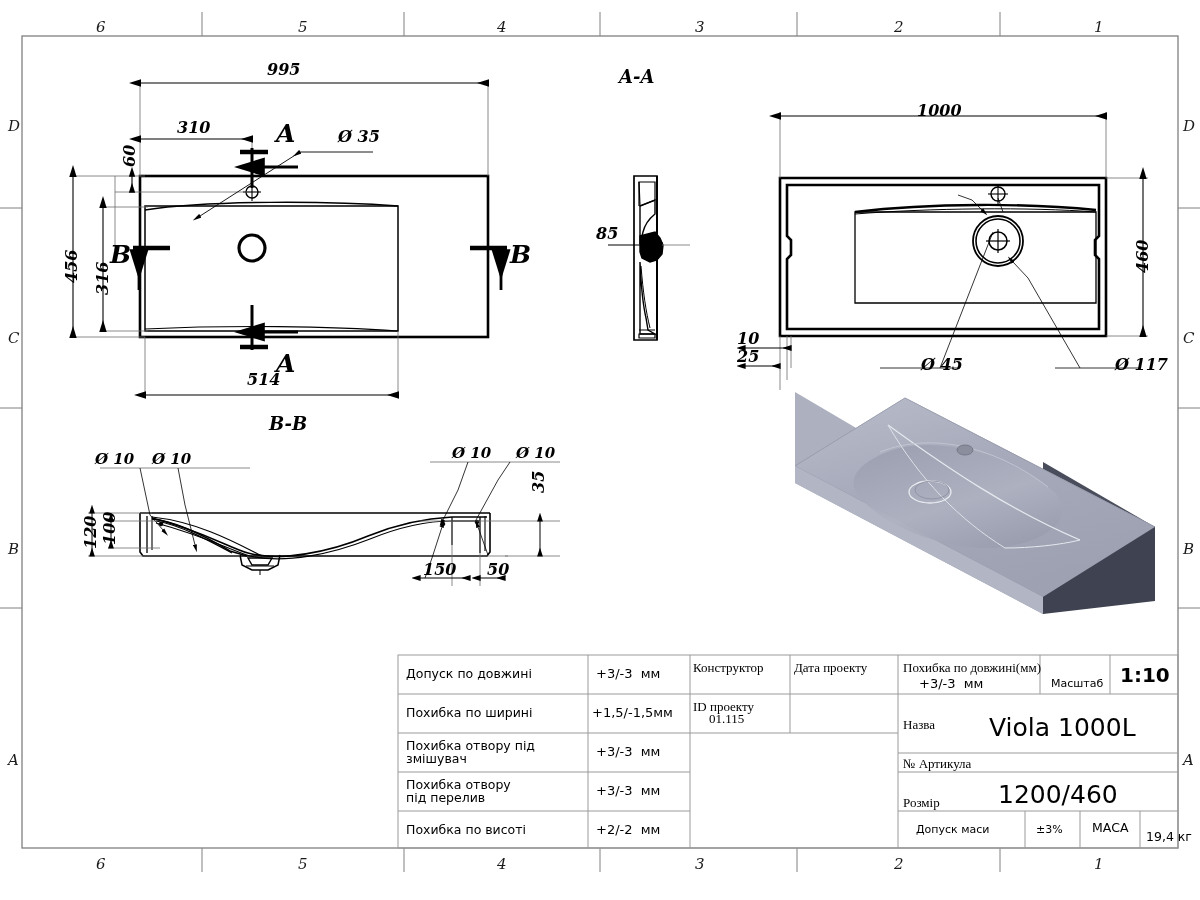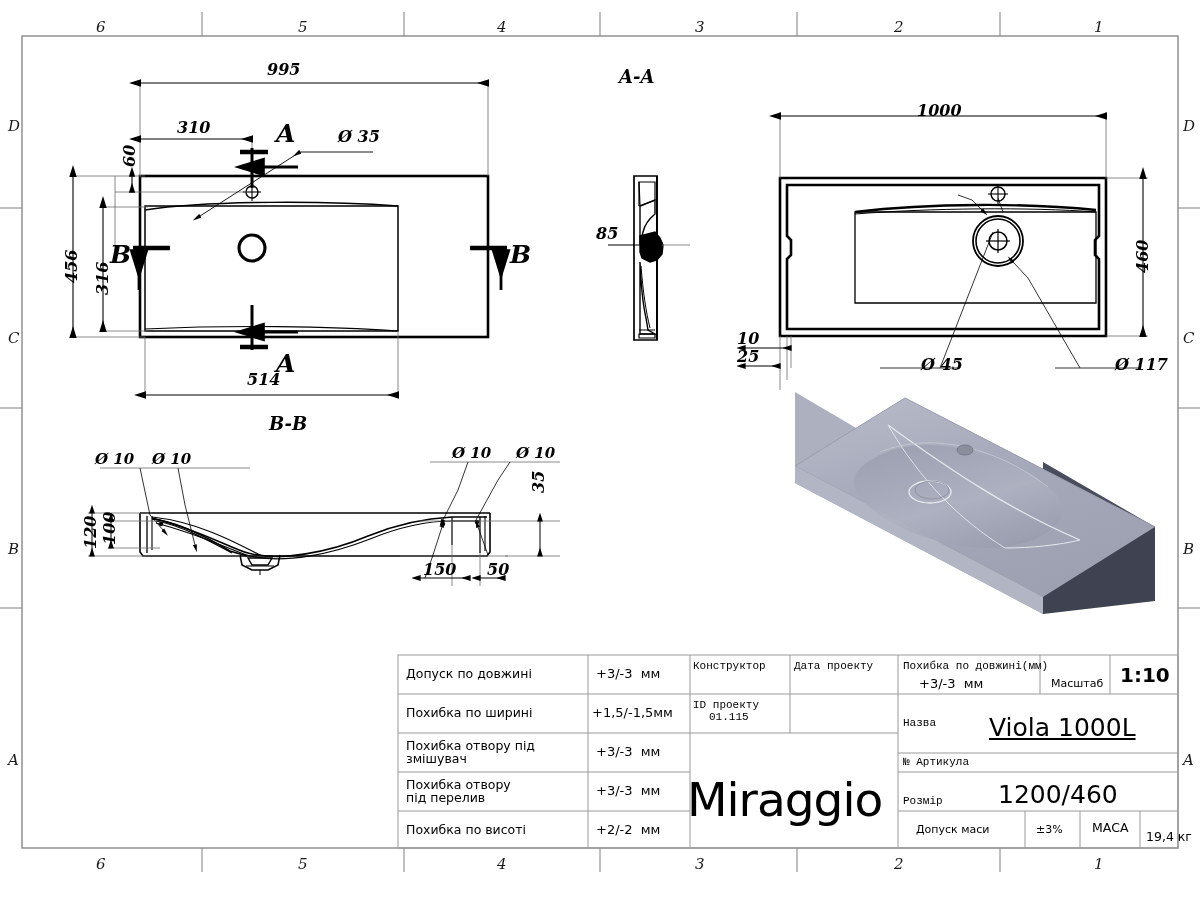--- a/index.html
+++ b/index.html
@@ -14,21 +14,21 @@
   .dim-s{font-family:"DejaVu Serif","Liberation Serif",serif;font-style:italic;
        font-weight:bold;font-size:15px;}
   .secn{font-family:"DejaVu Serif","Liberation Serif",serif;font-style:italic;
         font-weight:bold;font-size:18px;}
   .arrl{font-family:"DejaVu Serif","Liberation Serif",serif;font-style:italic;
         font-weight:bold;font-size:25px;}
   .zone{font-family:"DejaVu Serif","Liberation Serif",serif;font-style:italic;
         font-size:15px;color:#1a1a1a;}
   .rot90{transform:rotate(-90deg);transform-origin:0 0;}
   .tb{font-family:"DejaVu Sans","Liberation Sans",sans-serif;font-size:12.5px;}
-  .tb-sm{font-family:Liberation Mono, monospace;font-size:11px;}
+  .tb-sm{font-family:Liberation Serif, serif;font-size:13px;}
   .tb-val{font-family:"DejaVu Sans","Liberation Sans",sans-serif;font-size:13px;}
   .tb-big{font-family:"DejaVu Sans","Liberation Sans",sans-serif;font-size:25px;}
   .tb-brand{font-family:"DejaVu Sans","Liberation Sans",sans-serif;font-size:47px;
             letter-spacing:-1px;}
   .tb-scale{font-family:"DejaVu Sans","Liberation Sans",sans-serif;font-size:20px;font-weight:bold;}
   .tb-mid{font-family:"DejaVu Sans","Liberation Sans",sans-serif;font-size:11px;}
 </style>
 </head>
 <body>
 
@@ -448,29 +448,28 @@
 <div class="lbl tb" style="left:406px;top:824px;">Похибка по висоті</div>
 <div class="lbl tb-val" style="left:596px;top:823px;">+2/-2  мм</div>
 
 <div class="lbl tb-sm" style="left:693px;top:661px;">Конструктор</div>
 <div class="lbl tb-sm" style="left:693px;top:678px;"></div>
 <div class="lbl tb-sm" style="left:794px;top:661px;">Дата проекту</div>
 <div class="lbl tb-sm" style="left:794px;top:678px;"></div>
 <div class="lbl tb-sm" style="left:693px;top:700px;">ID проекту</div>
 <div class="lbl tb-sm" style="left:709px;top:712px;">01.115</div>
 
-<div class="lbl tb-brand" style="left:687px;top:776px;">Miraggio</div>
 
 <div class="lbl tb-sm" style="left:903px;top:661px;">Похибка по довжині(мм)</div>
 <div class="lbl tb-val" style="left:919px;top:677px;">+3/-3  мм</div>
 <div class="lbl tb-mid" style="left:1028px;top:678px;margin-left:23px;">Масштаб</div>
 <div class="lbl tb-scale" style="left:1120px;top:665px;">1:10</div>
 
 <div class="lbl tb-sm" style="left:903px;top:718px;">Назва</div>
-<div class="lbl tb-big" style="left:989px;top:715px;text-decoration:underline;">Viola 1000L</div>
+<div class="lbl tb-big" style="left:989px;top:715px;">Viola 1000L</div>
 
 <div class="lbl tb-sm" style="left:903px;top:757px;">№ Артикула</div>
 <div class="lbl tb-sm" style="left:990px;top:757px;"></div>
 
 <div class="lbl tb-sm" style="left:903px;top:796px;">Розмір</div>
 <div class="lbl tb-big" style="left:998px;top:782px;">1200/460</div>
 
 <div class="lbl tb-mid" style="left:916px;top:824px;">Допуск маси</div>
 <div class="lbl tb-mid" style="left:1036px;top:824px;">±3%</div>
 <div class="lbl tb" style="left:1092px;top:822px;">МАСА</div>

